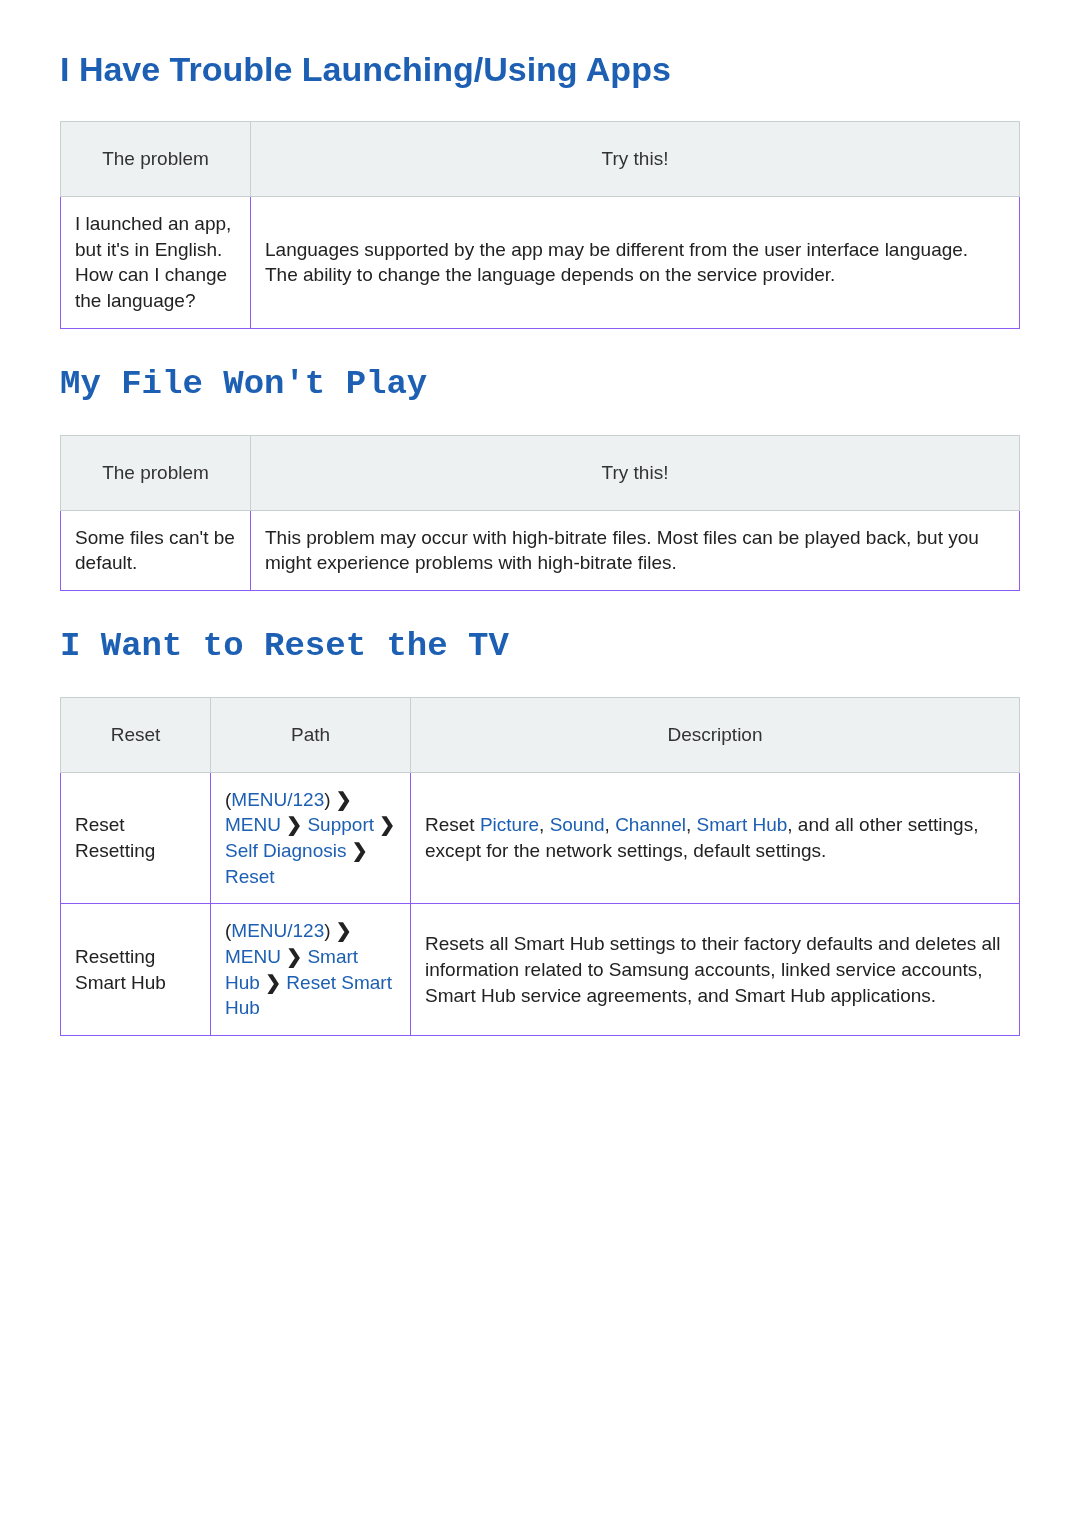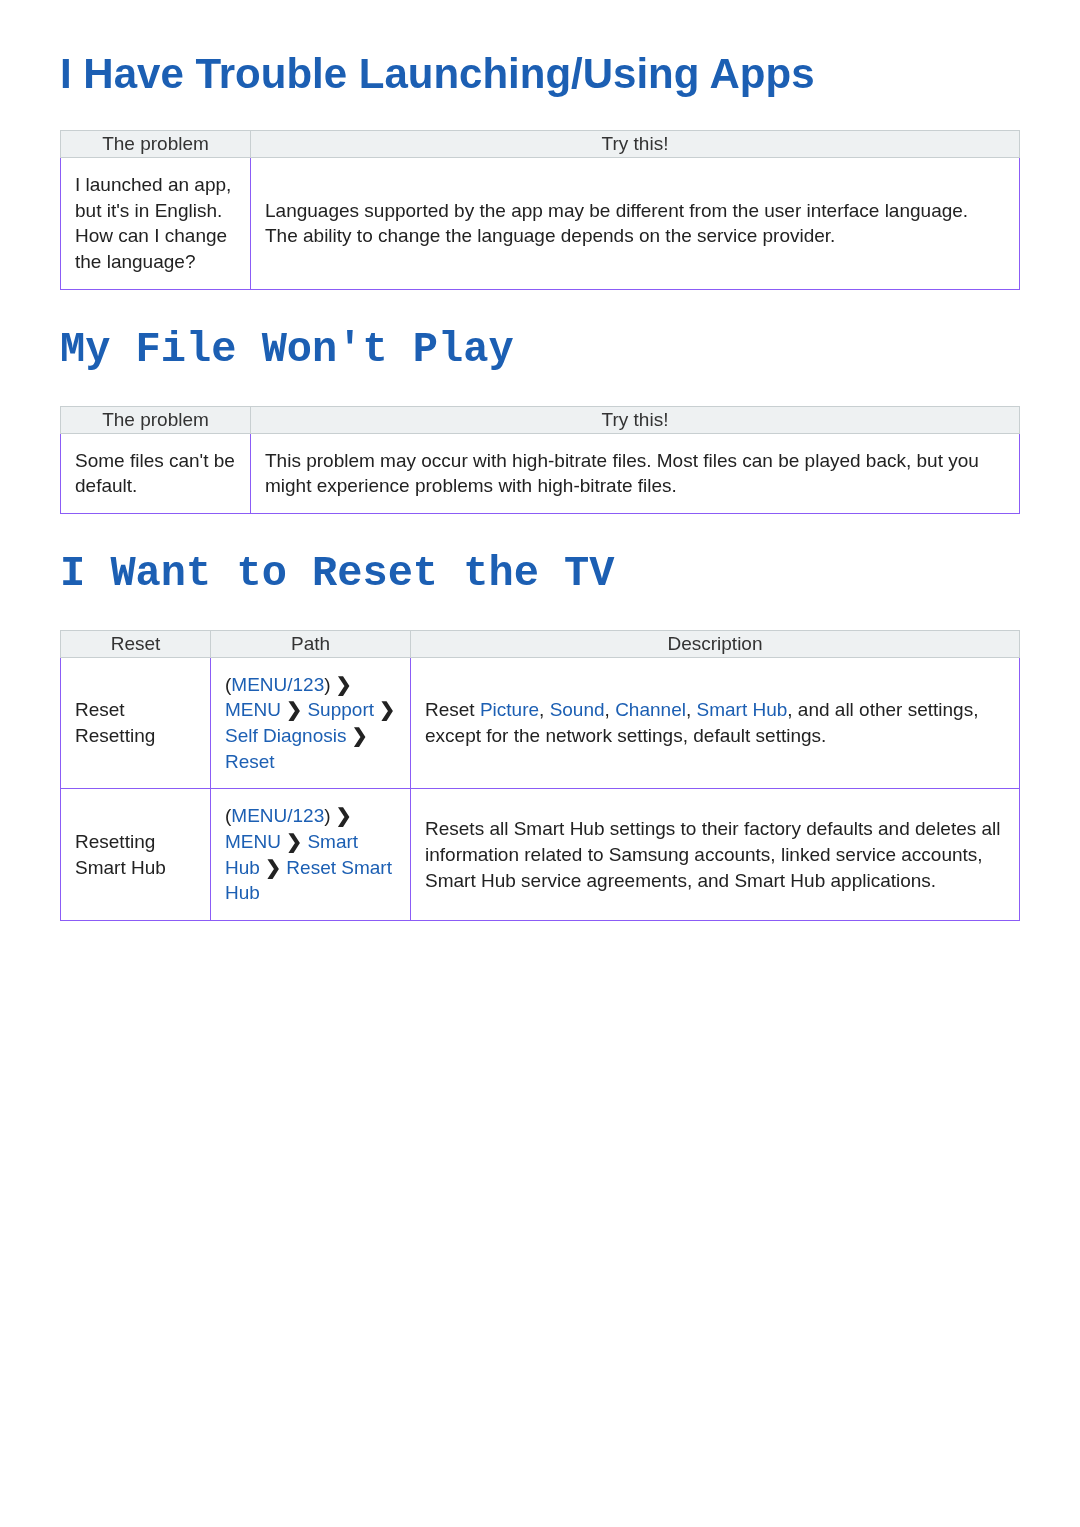--- a/index.html
+++ b/index.html
@@ -7,41 +7,41 @@
     padding: 0;
     background: #ffffff;
     font-family: Arial, Helvetica, sans-serif;
     width: 1080px;
   }
   .page {
     padding: 50px 60px 60px 60px;
   }
   h1.section {
     color: #1c5fb3;
-    font-size: 42px;
+    font-size: 34px;
     font-weight: 600;
     margin: 0 0 32px 0;
   }
   h1.section.spaced {
     margin-top: 36px;
     font-family: Liberation Mono, monospace;
   }
   table.tbl {
     width: 100%;
     border-collapse: collapse;
     font-size: 19px;
     color: #222;
     margin-bottom: 10px;
   }
   table.tbl th {
     background: #eef1f2;
     font-weight: 400;
     color: #333;
     border: 1px solid #c8cfd1;
-    padding: 2px 8px;
+    padding: 26px 8px;
     text-align: center;
   }
   table.tbl td {
     border: 1px solid #8b5cf6;
     padding: 14px 14px;
     vertical-align: middle;
     line-height: 1.35;
   }
   .col-problem { width: 190px; }
   .col-try     { }

